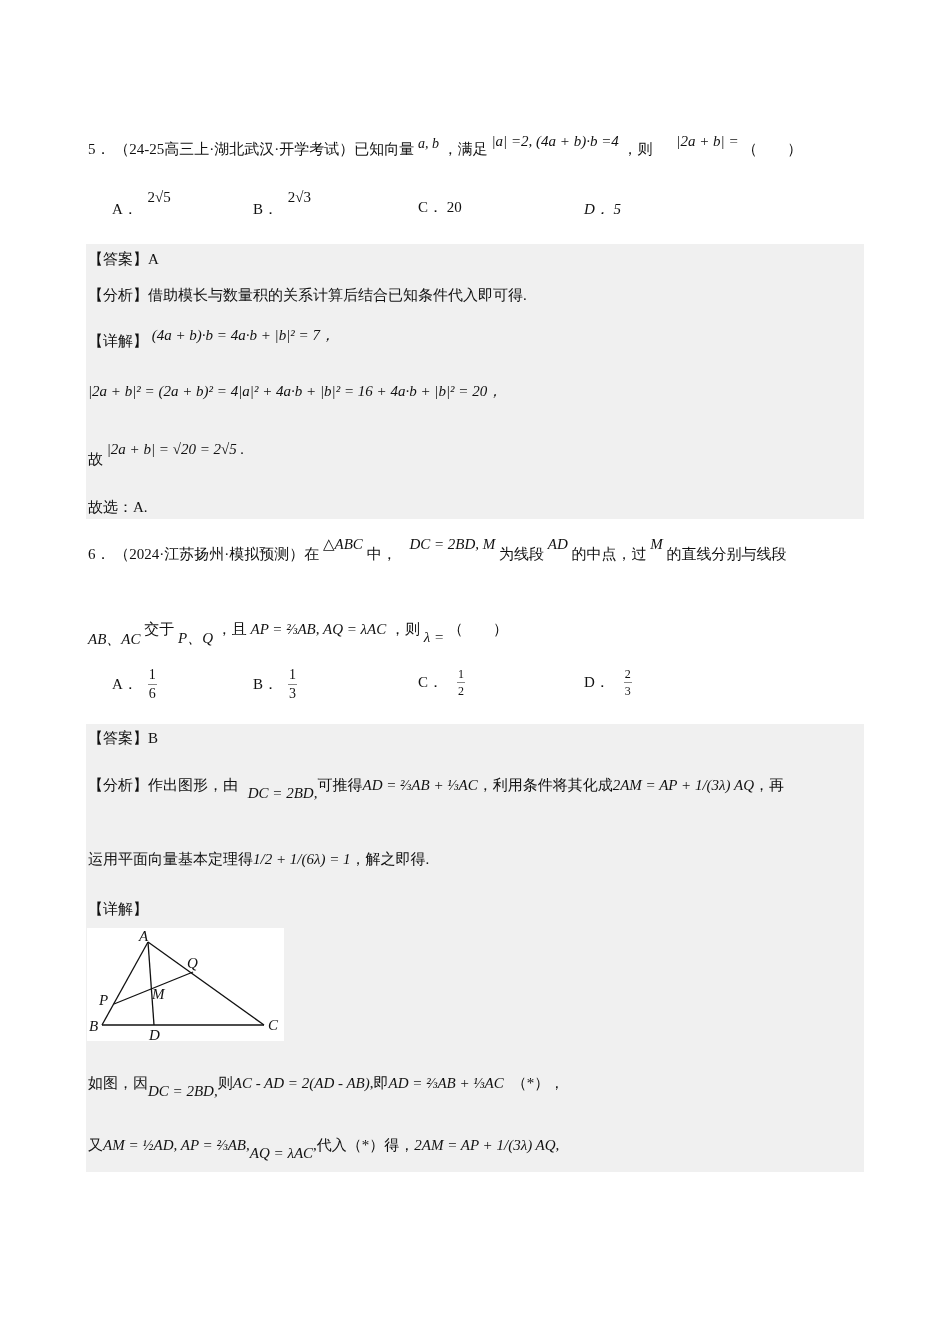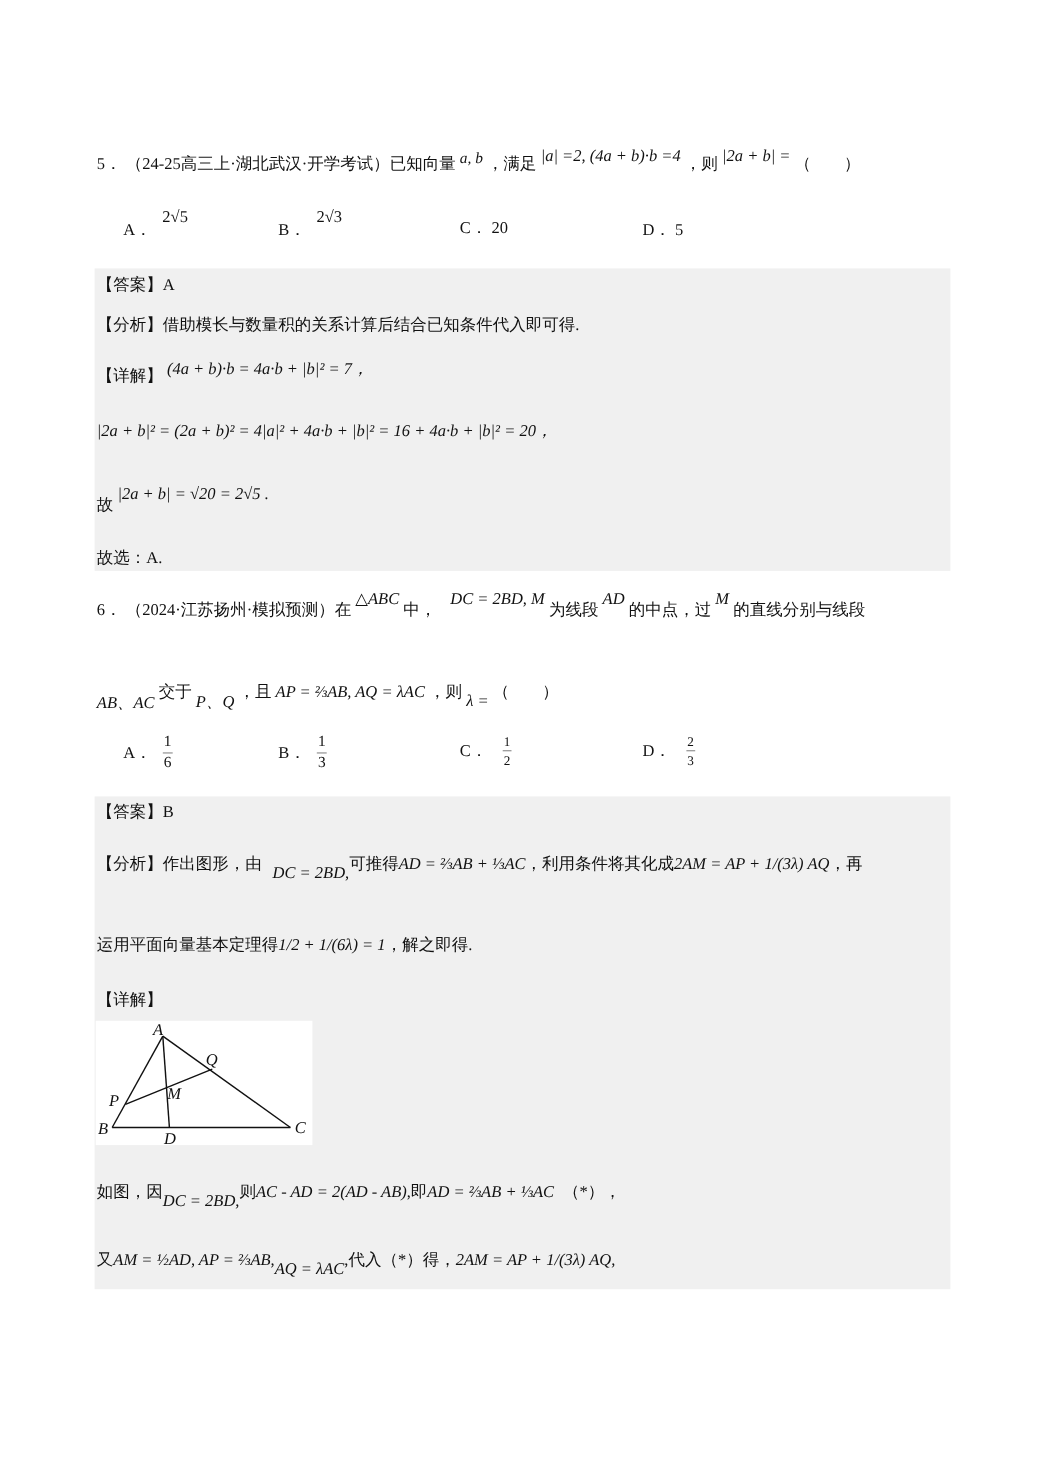--- a/index.html
+++ b/index.html
@@ -18,38 +18,38 @@
 </head>
 <body>
 
 <div class="abs" style="left:88px;top:140px;">
   <span>5．</span>
   <span>（24-25高三上·湖北武汉·开学考试）已知向量</span>
   <span class="m" style="font-size:14px;position:relative;top:-6px;">a, b</span>
   <span>，满足</span>
   <span class="m" style="position:relative;top:-8px;">|a| =2, (4a + b)·b =4</span>
   <span>，则</span>
-  <span class="m" style="position:relative;top:-8px;">|2a + b| =</span>
+  <span class="m" style="position:relative;top:-8px;margin-left:20px;">|2a + b| =</span>
   <span>（　　）</span>
 </div>
 
 <div>
   <div class="opt" style="left:112px;top:200px;">
     <span>A．</span>
     <span class="mr" style="position:relative;top:-12px;left:6px;">2√5</span>
   </div>
   <div class="opt" style="left:253px;top:200px;">
     <span>B．</span>
     <span class="mr" style="position:relative;top:-12px;left:6px;">2√3</span>
   </div>
   <div class="opt" style="left:418px;top:198px;">
     <span>C．</span>
     <span>20</span>
   </div>
-  <div class="opt" style="left:584px;top:200px;">
+  <div class="opt" style="left:584px;top:200px;font-style:italic;">
     <span>D．</span>
     <span>5</span>
   </div>
 </div>
 
 <div class="gray" style="left:86px;top:244px;width:778px;height:275px;"></div>
 <div class="abs" style="left:88px;top:250px;">
   <span>【答案】</span><span>A</span>
 </div>
 <div class="abs" style="left:88px;top:286px;">

